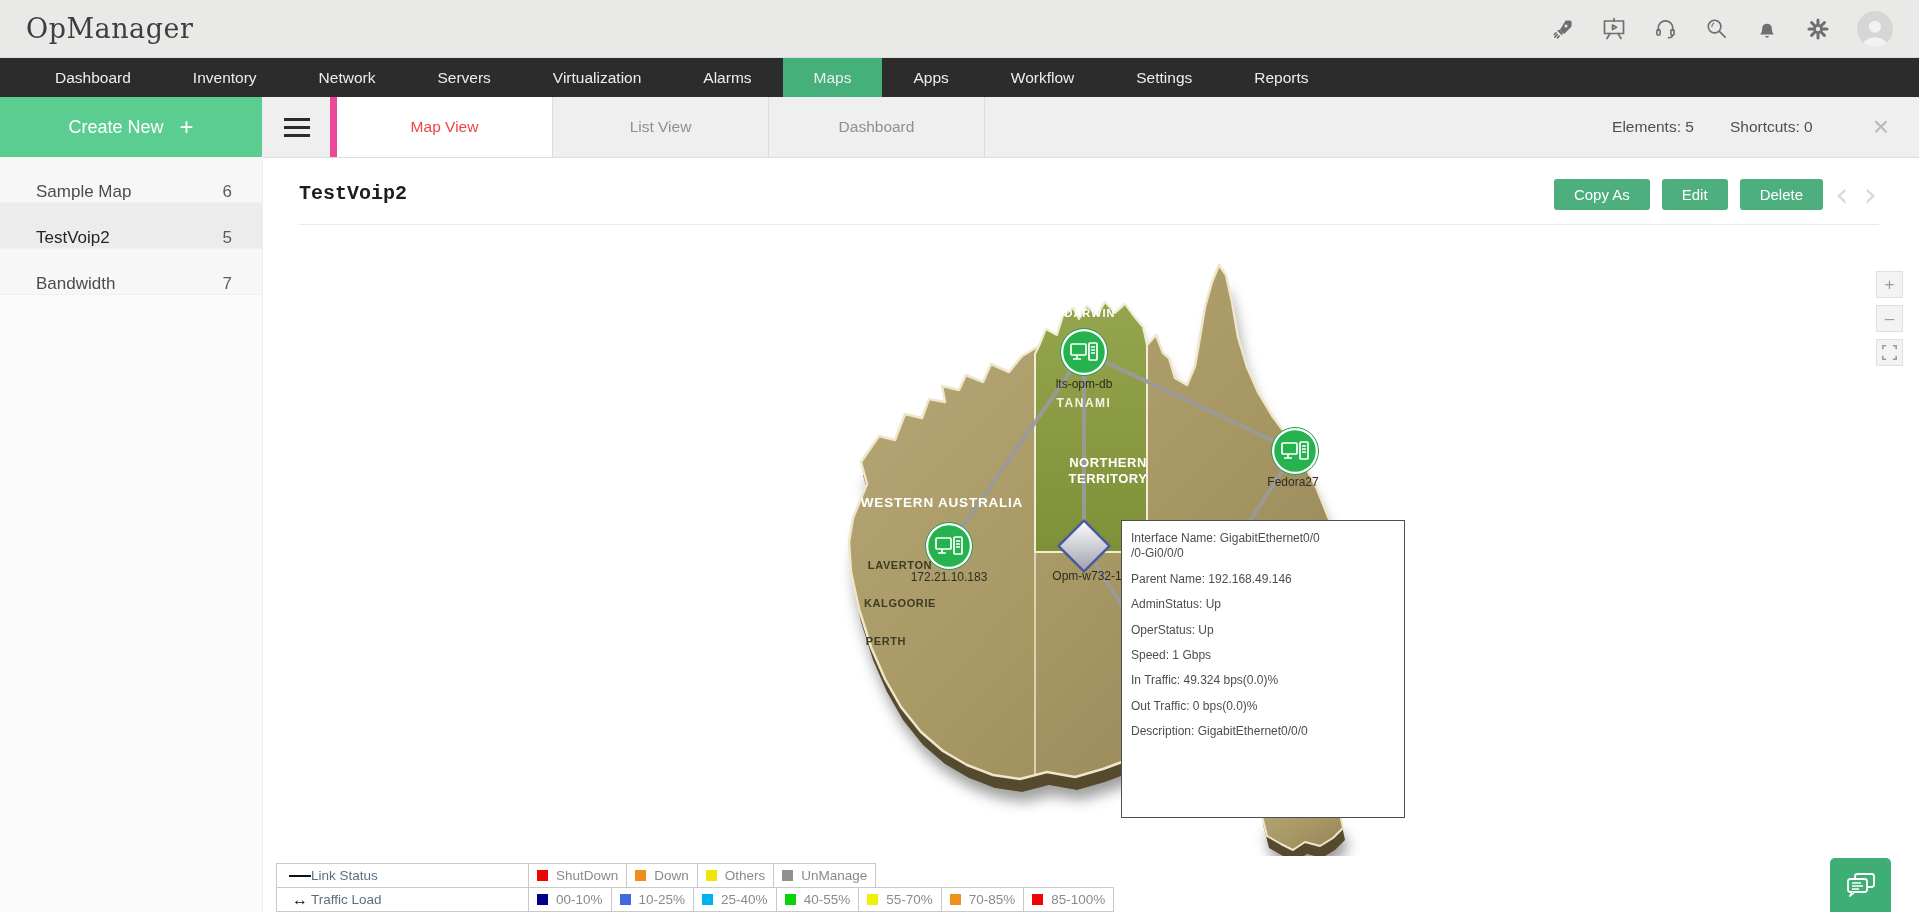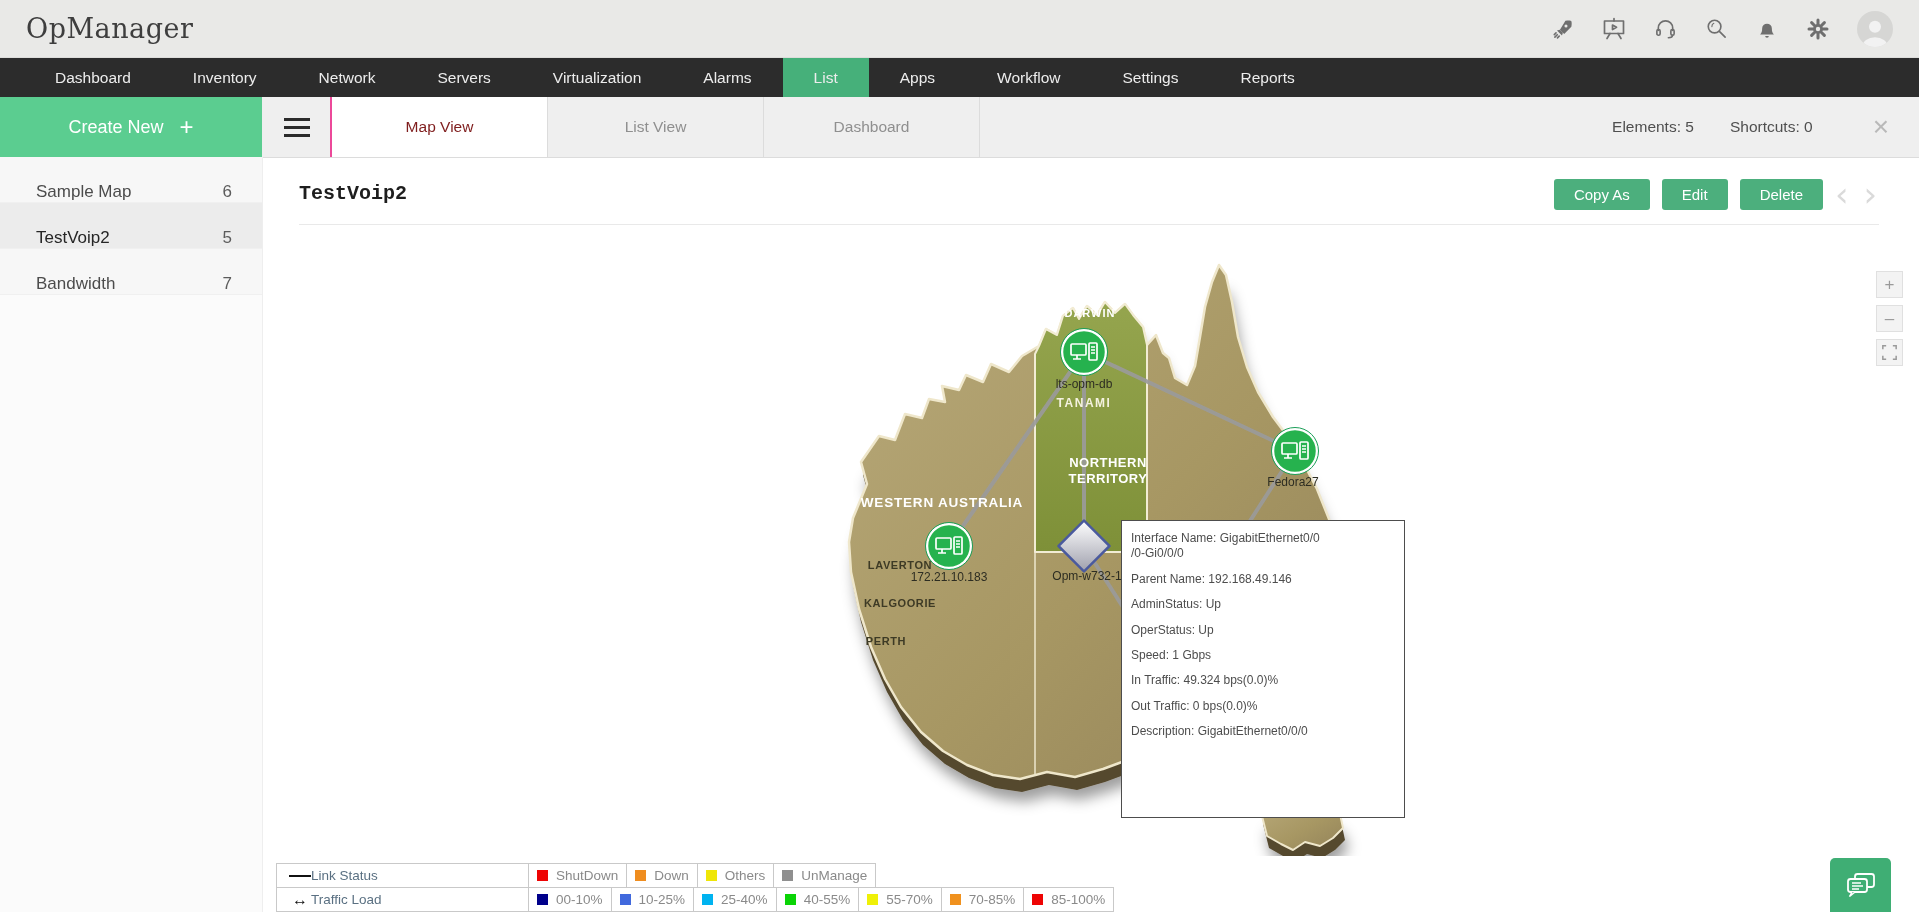--- a/index.html
+++ b/index.html
@@ -38,21 +38,21 @@
   .content{flex:1;display:flex;flex-direction:column;min-width:0}
 
   
   .tabbar{height:60px;background:#efefef;display:flex;align-items:stretch;
           border-bottom:1px solid #dcdcdc;flex:none}
   .burger{width:67px;display:flex;flex-direction:column;justify-content:center;
           align-items:center;gap:5px;cursor:pointer}
   .burger span{width:26px;height:3px;background:#2b2b2b}
   .tab{width:215px;display:flex;align-items:center;justify-content:center;
        font-size:15.5px;color:#8f8f8f;border-right:1px solid #dcdcdc;cursor:pointer}
-  .tab.active{background:#fff;color:#7f1d1d;border-left:2px solid #ec4899}
+  .tab.active{background:#fff;color:#ef4444;border-left:7px solid #ec4899}
   .tab-meta{margin-left:auto;display:flex;align-items:center;color:#4f4f4f;
             font-size:15.5px;padding-right:30px}
   .meta-item{margin-left:36px}
   .close-x{color:#b9b9b9;font-size:28px;font-weight:300;margin-left:60px;cursor:pointer;line-height:1}
 
   
   .content-body{position:relative;flex:1;background:#fff;overflow:hidden}
   .page-title{position:absolute;left:36px;top:24px;font-family:"Liberation Mono",monospace;
               font-weight:700;font-size:20px;color:#1e1e1e}
   .title-rule{position:absolute;left:36px;right:40px;top:66px;border-top:1px solid #e9e9e9}
@@ -152,21 +152,21 @@
   </div>
 </div>
 
 <div class="navbar">
   <div class="nav-item">Dashboard</div>
   <div class="nav-item">Inventory</div>
   <div class="nav-item">Network</div>
   <div class="nav-item">Servers</div>
   <div class="nav-item">Virtualization</div>
   <div class="nav-item">Alarms</div>
-  <div class="nav-item active">List</div>
+  <div class="nav-item active">Maps</div>
   <div class="nav-item">Apps</div>
   <div class="nav-item">Workflow</div>
   <div class="nav-item">Settings</div>
   <div class="nav-item">Reports</div>
 </div>
 
 <div class="main">
 
   <div class="sidebar">
     <div class="create-btn">

